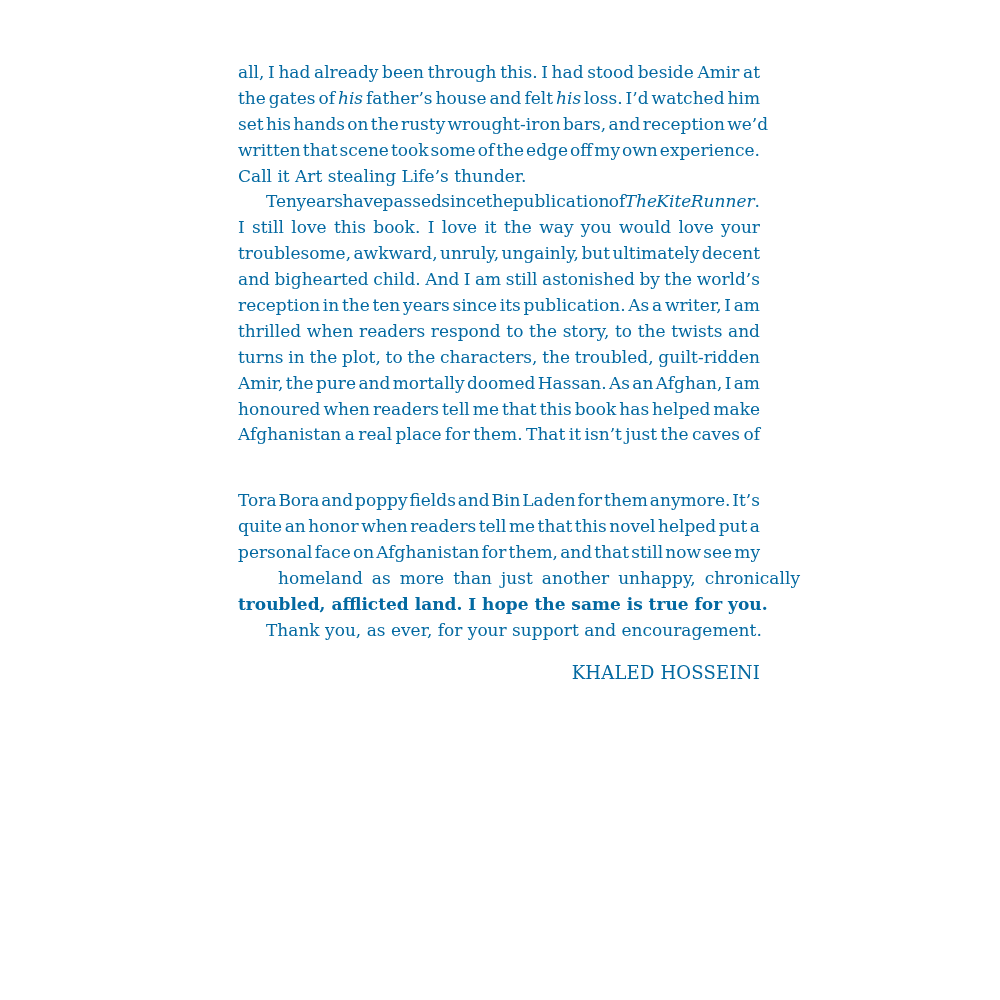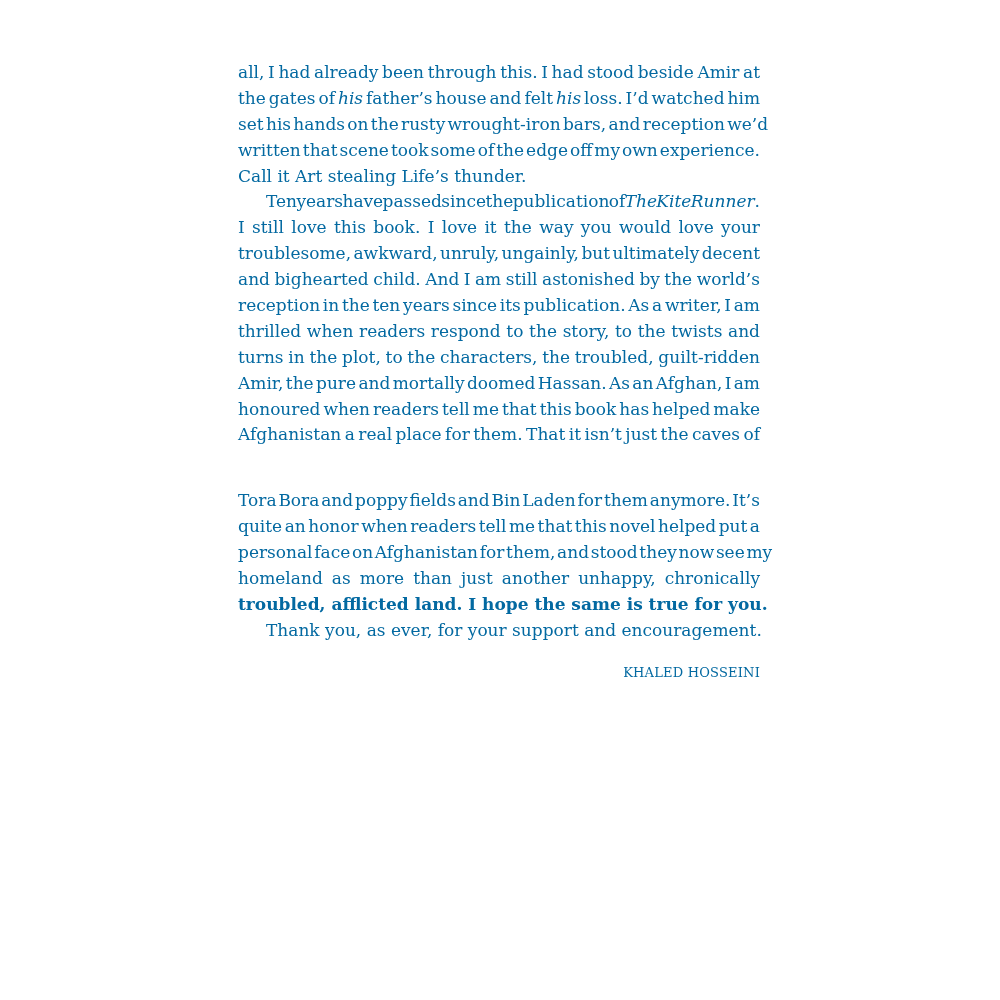--- a/index.html
+++ b/index.html
@@ -35,21 +35,21 @@
     }
     .line.indent {
       padding-left: 28px;
     }
     .it { font-style: italic; }
     .signature {
       display: block;
       text-align: right;
       margin-top: 16px;
       letter-spacing: 0.2px;
-      font-size: 13px;
+      font-size: 18px;
     }
   </style>
 </head>
 <body>
 
 <div class="page">
   <div id="body-text">
       <div>
         <span class="line" style="white-space: nowrap; text-align: left; display: block; word-spacing: -1.75911px;"><span>all, I had already been through this. I had stood beside Amir at</span></span>
         <span class="line" style="white-space: nowrap; text-align: left; display: block; word-spacing: -2.42448px;"><span>the gates of </span><span class="it">his</span><span> father’s house and felt </span><span class="it">his</span><span> loss. I’d watched him</span></span>
@@ -63,22 +63,22 @@
         <span class="line" style="white-space: nowrap; text-align: left; display: block; word-spacing: -3.00781px;"><span>troublesome, awkward, unruly, ungainly, but ultimately decent</span></span>
         <span class="line" style="white-space: nowrap; text-align: left; display: block; word-spacing: -0.945312px;"><span>and bighearted child. And I am still astonished by the world’s</span></span>
         <span class="line" style="white-space: nowrap; text-align: left; display: block; word-spacing: -2.6862px;"><span>reception in the ten years since its publication. As a writer, I am</span></span>
         <span class="line" style="white-space: nowrap; text-align: left; display: block; word-spacing: 0.276562px;"><span>thrilled when readers respond to the story, to the twists and</span></span>
         <span class="line" style="white-space: nowrap; text-align: center; display: block; word-spacing: -0.661458px;"><span>turns in the plot, to the characters, the troubled, guilt-ridden</span></span>
         <span class="line" style="white-space: nowrap; text-align: left; display: block; word-spacing: -3.05966px;"><span>Amir, the pure and mortally doomed Hassan. As an Afghan, I am</span></span>
         <span class="line" style="white-space: nowrap; text-align: left; display: block; word-spacing: -2.40469px;"><span>honoured when readers tell me that this book has helped make</span></span>
         <span class="line" style="white-space: nowrap; text-align: left; display: block; word-spacing: -1.92708px;"><span>Afghanistan a real place for them. That it isn’t just the caves of</span></span>
         <span class="line" style="white-space: nowrap; text-align: left; display: block; word-spacing: -3.53977px; margin-top: 40px;"><span>Tora Bora and poppy fields and Bin Laden for them anymore. It’s</span></span>
         <span class="line" style="white-space: nowrap; text-align: left; display: block; word-spacing: -2.93359px;"><span>quite an honor when readers tell me that this novel helped put a</span></span>
-        <span class="line" style="white-space: nowrap; text-align: left; display: block; word-spacing: -3.72159px;"><span>personal face on Afghanistan for them, and stood they now see my</span></span>
-        <span class="line" style="white-space: nowrap; text-align: center; display: block; word-spacing: 3.60268px;"><span>homeland as more than just another unhappy, chronically</span></span>
+        <span class="line" style="white-space: nowrap; text-align: left; display: block; word-spacing: -3.72159px;"><span>personal face on Afghanistan for them, and that still now see my</span></span>
+        <span class="line" style="white-space: nowrap; text-align: center; display: block; word-spacing: 3.60268px; margin-left: 40px;"><span>homeland as more than just another unhappy, chronically</span></span>
         <span class="line last" style="white-space: nowrap; text-align: left; display: block; font-weight: bold;"><span>troubled, afflicted land. I hope the same is true for you.</span></span>
       </div>
       <div>
         <span class="line last indent" style="white-space: nowrap; text-align: left; display: block;"><span>Thank you, as ever, for your support and encouragement.</span></span>
       </div>
     </div>
   <div class="signature">KHALED HOSSEINI</div>
 </div>
 
 </body></html>

